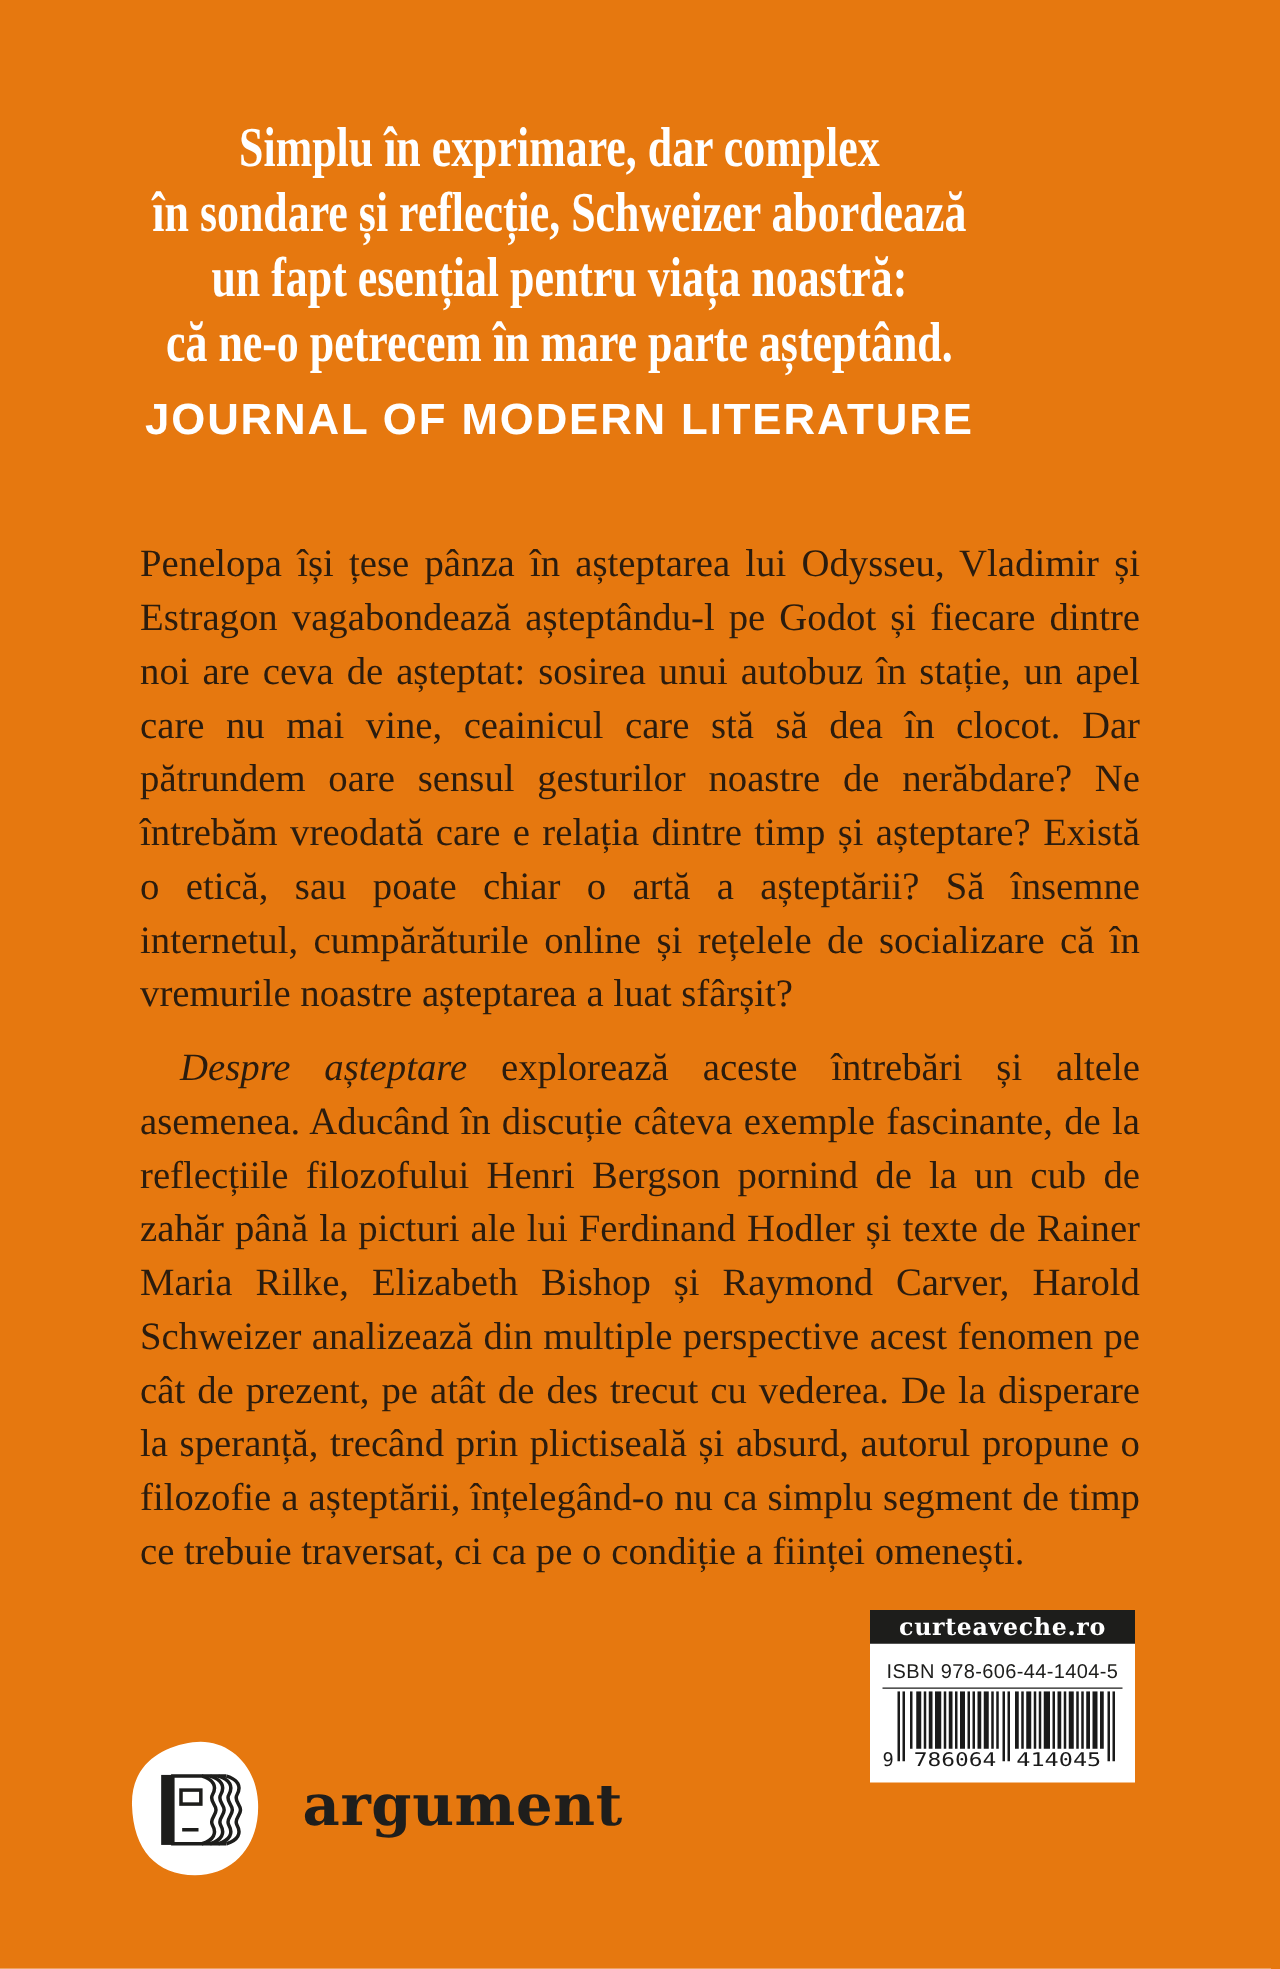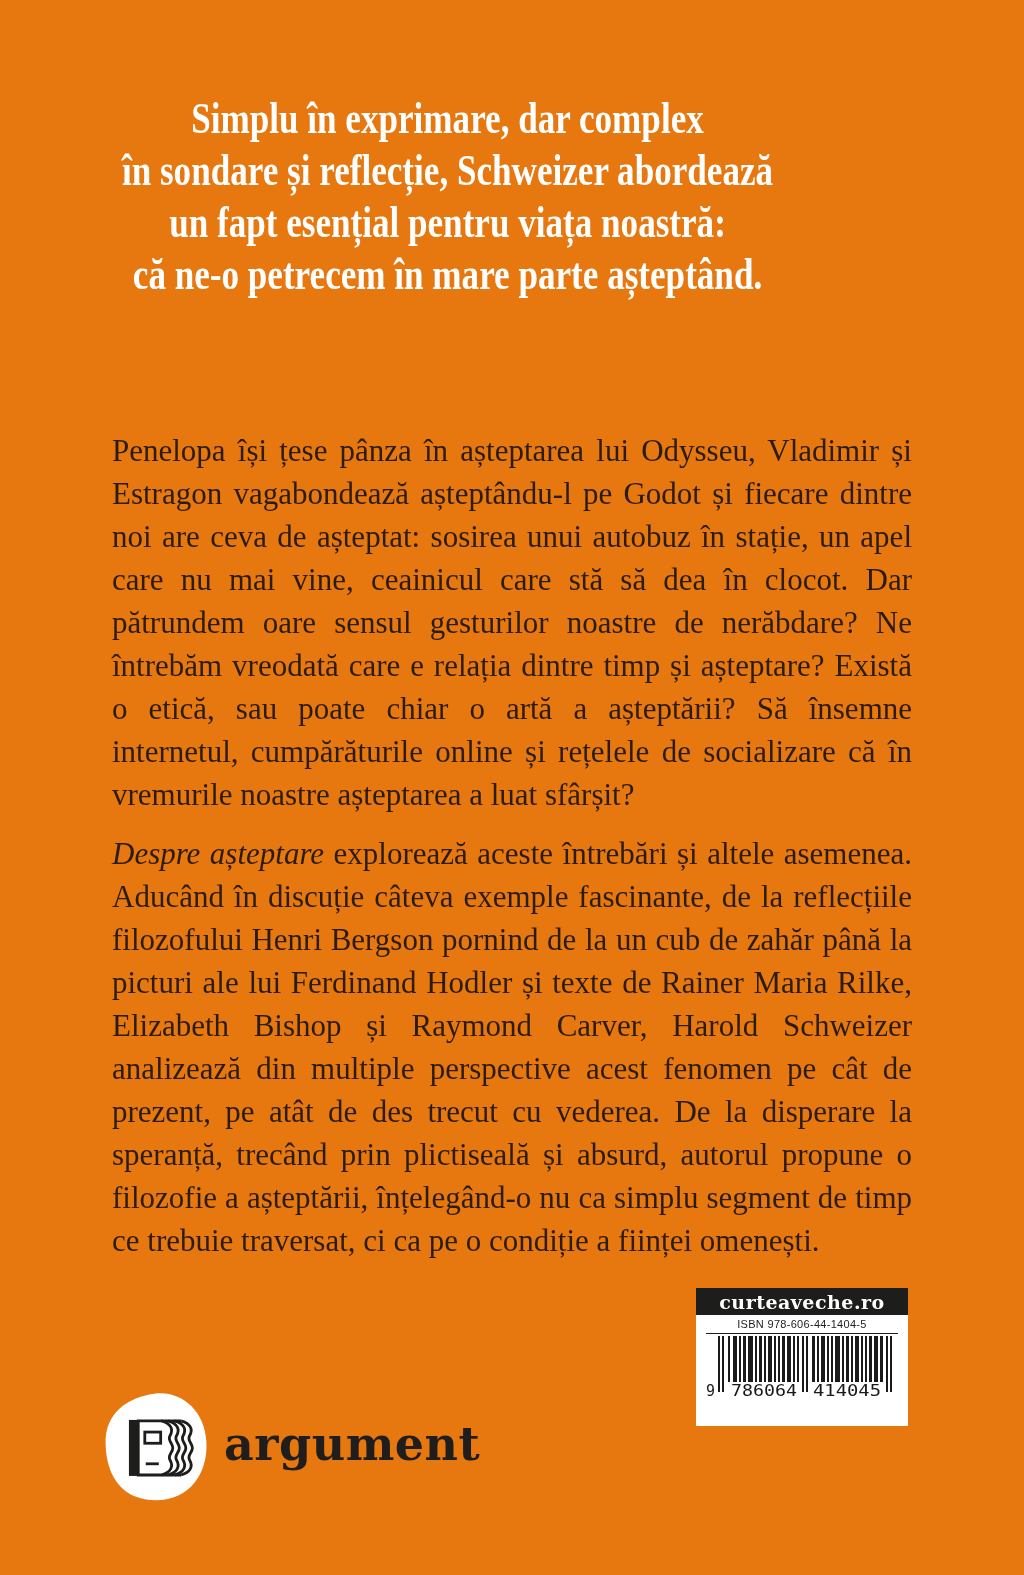--- a/index.html
+++ b/index.html
@@ -53,30 +53,30 @@
     top: 429px;
     left: 112px;
     width: 800px;
     color: #2B1C0E;
     font-size: 31px;
     line-height: 43px;
     text-align: justify;
   }
   .synopsis p { margin: 0 0 16px 0; }
   .synopsis p:last-child { margin-bottom: 0; }
-  .lead-italic { font-style: italic; }
+  .lead-italic { font-style: italic; margin-left: 32px; }
 
   
   .publisher {
     position: absolute;
     left: 100px;
     top: 1388px;
     display: flex;
     align-items: center;
-    gap: 12px;
+    gap: 30px;
   }
   .publisher-logo svg { display: block; }
   .publisher-name {
     font-family: "DejaVu Serif", serif;
     font-weight: 700;
     font-size: 46px;
     color: #1F1E1C;
     letter-spacing: 0.5px;
     padding-bottom: 6px;
   }
@@ -102,23 +102,23 @@
     font-family: "DejaVu Serif", serif;
     font-weight: 700;
     font-size: 19px;
     display: flex;
     align-items: center;
     justify-content: center;
     letter-spacing: 0.5px;
   }
   .isbn-line {
     font-family: "Liberation Sans", sans-serif;
-    font-size: 11px;
+    font-size: 16px;
     color: #1D1D1B;
-    margin-top: 3px;
+    margin-top: 14px;
     letter-spacing: 0.3px;
     white-space: nowrap;
   }
   .isbn-rule {
     width: 192px;
     border-top: 1.5px solid #1D1D1B;
     margin: 3px 0 2px 0;
   }
   .barcode svg { display: block; }
 </style>
@@ -127,20 +127,21 @@
 
 <div class="cover">
 
   <div class="quote-block">
     <div class="quote-scale">
       <div class="quote-line">Simplu în exprimare, dar complex</div>
       <div class="quote-line">în sondare și reflecție, Schweizer abordează</div>
       <div class="quote-line">un fapt esențial pentru viața noastră:</div>
       <div class="quote-line">că ne-o petrecem în mare parte așteptând.</div>
     </div>
+    <div class="quote-source">JOURNAL OF MODERN LITERATURE</div>
   </div>
 
   <div class="synopsis">
     <p>Penelopa își țese pânza în așteptarea lui Odysseu, Vladimir și Estragon vagabondează așteptându-l pe Godot și fiecare dintre noi are ceva de așteptat: sosirea unui autobuz în stație, un apel care nu mai vine, ceainicul care stă să dea în clocot. Dar pătrundem oare sensul gesturilor noastre de nerăbdare? Ne întrebăm vreodată care e relația dintre timp și așteptare? Există o etică, sau poate chiar o artă a așteptării? Să însemne internetul, cumpărăturile online și rețelele de socializare că în vremurile noastre așteptarea a luat sfârșit?</p>
     <p><span class="lead-italic">Despre așteptare</span><span> explorează aceste întrebări și altele asemenea. Aducând în discuție câteva exemple fascinante, de la reflecțiile filozofului Henri Bergson pornind de la un cub de zahăr până la picturi ale lui Ferdinand Hodler și texte de Rainer Maria Rilke, Elizabeth Bishop și Raymond Carver, Harold Schweizer analizează din multiple perspective acest fenomen pe cât de prezent, pe atât de des trecut cu vederea. De la disperare la speranță, trecând prin plictiseală și absurd, autorul propune o filozofie a așteptării, înțelegând-o nu ca simplu segment de timp ce trebuie traversat, ci ca pe o condiție a ființei omenești.</span></p>
   </div>
 
   <div class="publisher">
     <div class="publisher-logo">
       <svg width="112" height="118" viewBox="0 0 120 124" xmlns="http://www.w3.org/2000/svg">

